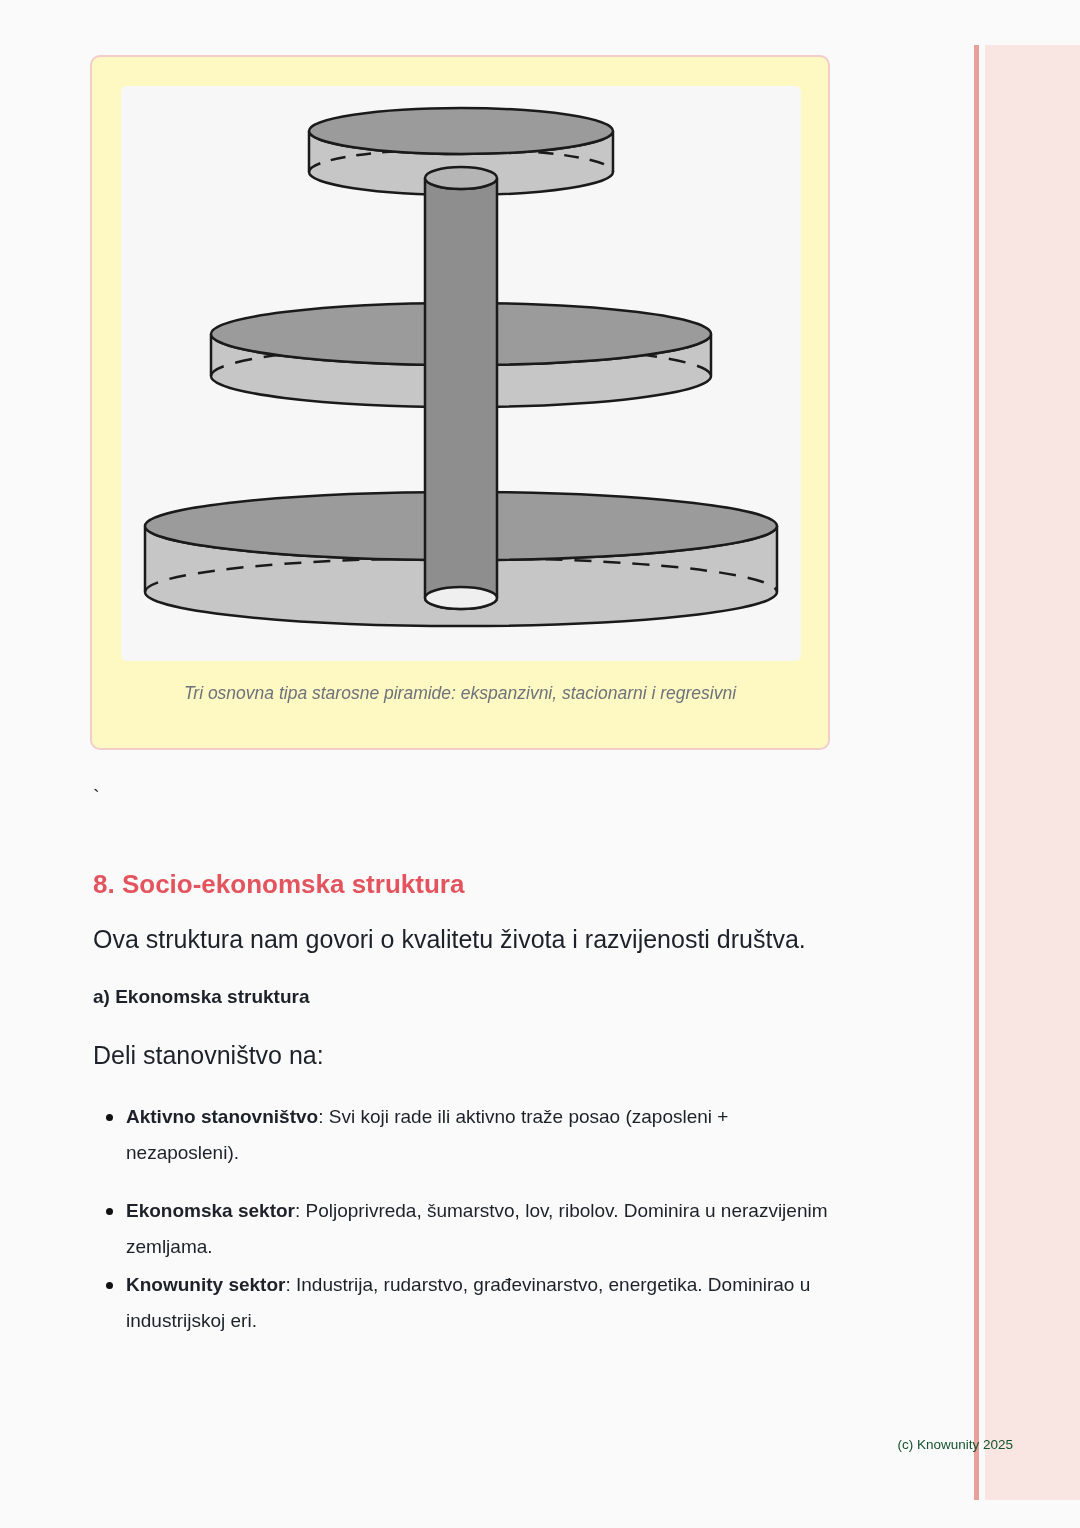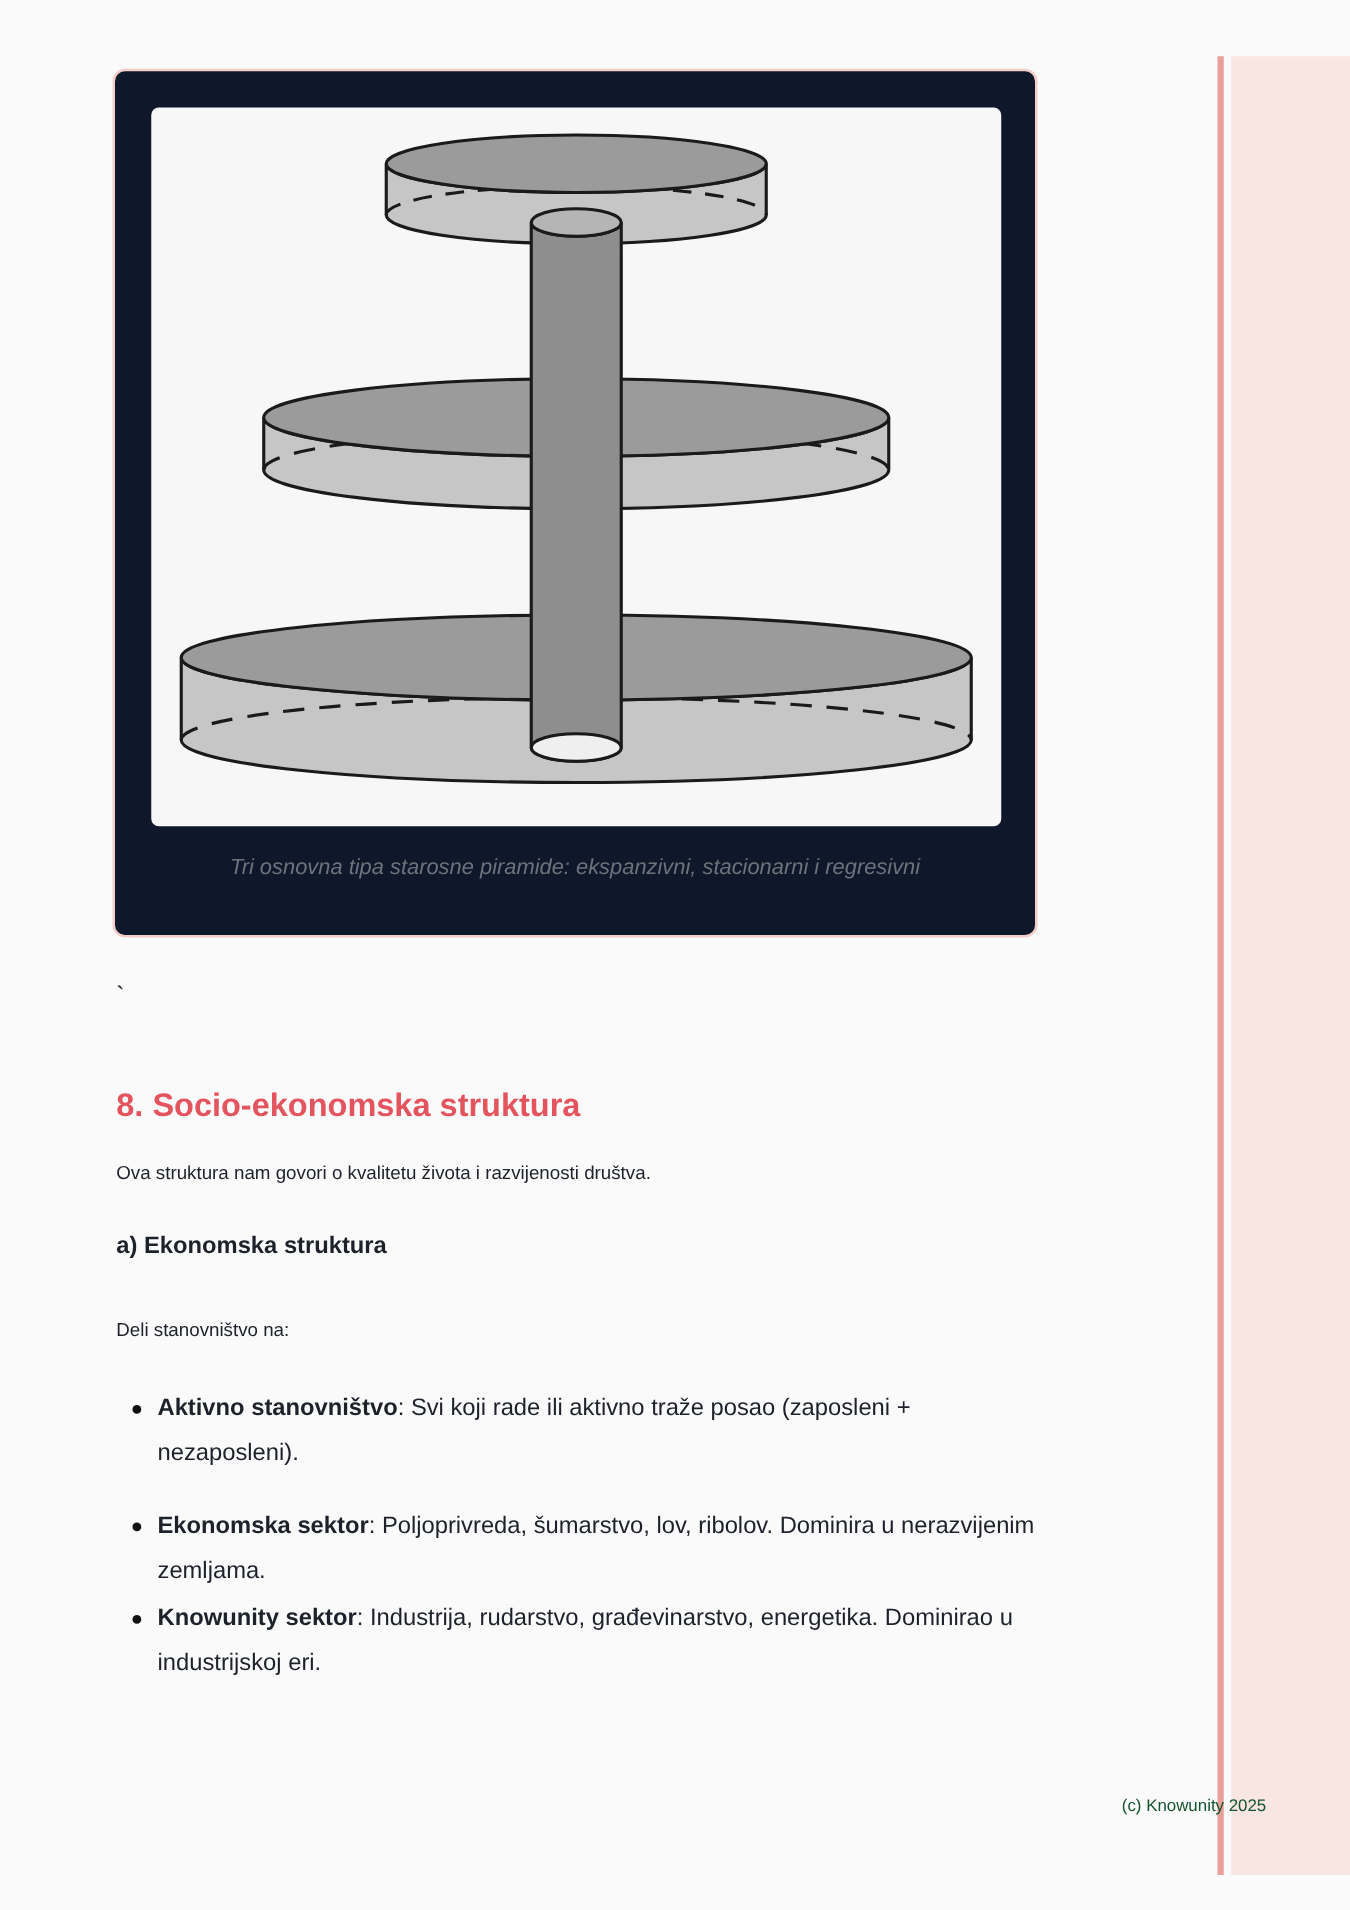--- a/index.html
+++ b/index.html
@@ -9,21 +9,21 @@
     background:#fafafa;
     font-family:"Liberation Sans", sans-serif;
     color:#1d2129;
     overflow:hidden;
   }
 
   
   .figure-card {
     position:absolute; left:90px; top:55px;
     width:740px; height:695px;
-    background:#0f172a;
+    background:#fef9c3;
     border:2px solid #f3cdc9;
     border-radius:10px;
   }
   .figure-image {
     position:absolute; left:29px; top:29px;
     width:680px; height:575px;
     background:#f7f7f7;
     border-radius:6px;
   }
   .figure-caption {
@@ -38,22 +38,22 @@
     position:absolute; left:93px; top:786px;
     font-size:20px; color:#1d2129;
   }
 
   
   .content { position:absolute; left:93px; top:868px; width:750px; }
   .section-heading {
     font-size:26px; font-weight:700; color:#e4545e;
     line-height:32px; margin:0 0 25px;
   }
-  .content p { font-size:15px; line-height:28px; margin:0 0 30px; color:#1d2129; }
-  .subheading { font-size:19px; font-weight:700; line-height:28px; margin:0 0 40px; }
+  .content p { font-size:25px; line-height:28px; margin:0 0 30px; color:#1d2129; }
+  .subheading { font-size:19px; font-weight:700; line-height:28px; margin:0 0 30px; }
   ul.bullet-list { list-style:none; margin:16px 0 22px; padding-left:13px; }
   ul.bullet-list li {
     position:relative; padding-left:20px;
     font-size:19px; line-height:36px; margin-bottom:2px;
   }
   ul.bullet-list li::before {
     content:""; position:absolute; left:0; top:15px;
     width:7px; height:7px; border-radius:50%; background:#111;
   }
   .term { font-weight:700; }

